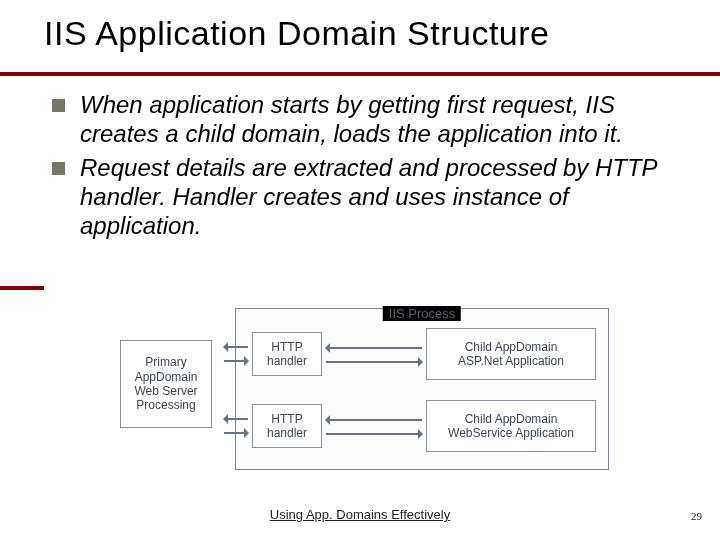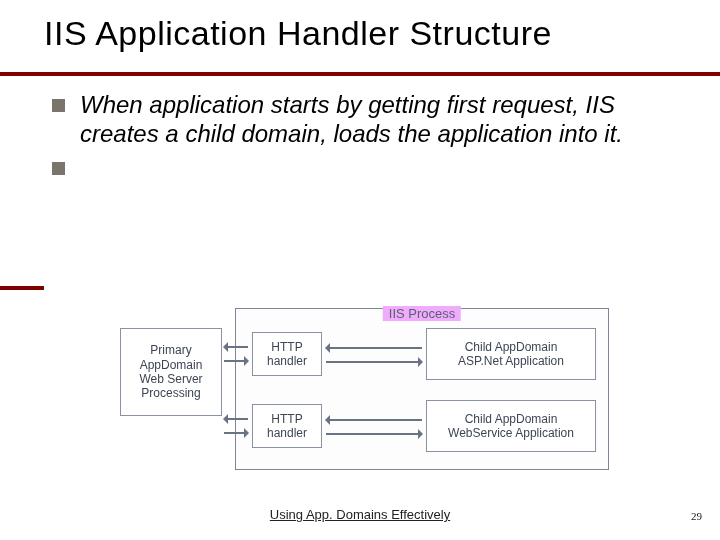--- a/index.html
+++ b/index.html
@@ -72,21 +72,21 @@
     width: 372px;
     height: 160px;
     border: 1px solid #7d8696;
     background: #fdfdfd;
   }
   .iis-label {
     position: absolute;
     top: -3px;
     left: 50%;
     transform: translateX(-50%);
-    background: #f0abfc;
+    background: #000000;
     padding: 0 6px;
     font-family: Arial, sans-serif;
     font-size: 13px;
     color: #5a6272;
   }
   .dbox {
     position: absolute;
     border: 1px solid #8a93a3;
     background: #fff;
     font-family: Arial, sans-serif;
@@ -95,23 +95,23 @@
     text-align: center;
     display: flex;
     align-items: center;
     justify-content: center;
     line-height: 1.2;
     padding: 12px;
     box-sizing: border-box;
     filter: blur(0.2px);
   }
   .primary-box {
-    top: 28px;
+    top: 40px;
     left: 0;
-    width: 102px;
+    width: 92px;
     height: 88px;
   }
   .http1 { top: 32px; left: 132px; width: 70px; height: 44px; }
   .http2 { top: 104px; left: 132px; width: 70px; height: 44px; }
   .child1 { top: 28px; left: 306px; width: 170px; height: 52px; }
   .child2 { top: 100px; left: 306px; width: 170px; height: 52px; }
   .arrow {
     position: absolute;
     height: 2px;
     background: #6a7384;
@@ -147,30 +147,31 @@
     right: 18px;
     font-family: Liberation Serif, serif;
     font-size: 11px;
     color: #222;
     text-align: right;
   }
 </style>
 </head>
 <body>
 
-<div class="title">IIS Application Handler Structure</div>
+<div class="title">IIS Application Domain Structure</div>
 <div class="rule-top"></div>
 
 <div class="bullets">
   <div class="bullet">
     <span class="sq"></span>
     <span>When application starts by getting first request, IIS creates a child domain, loads the application into it.</span>
   </div>
   <div class="bullet">
     <span class="sq"></span>
+    <span>Request details are extracted and processed by HTTP handler.  Handler creates and uses instance of application.</span>
   </div>
 </div>
 
 <div class="rule-mid"></div>
 
 <div class="diagram-wrap">
   <div class="outer-box">
     <div class="iis-label">IIS Process</div>
   </div>
   <div class="dbox primary-box">Primary<br>AppDomain<br>Web Server<br>Processing</div>

